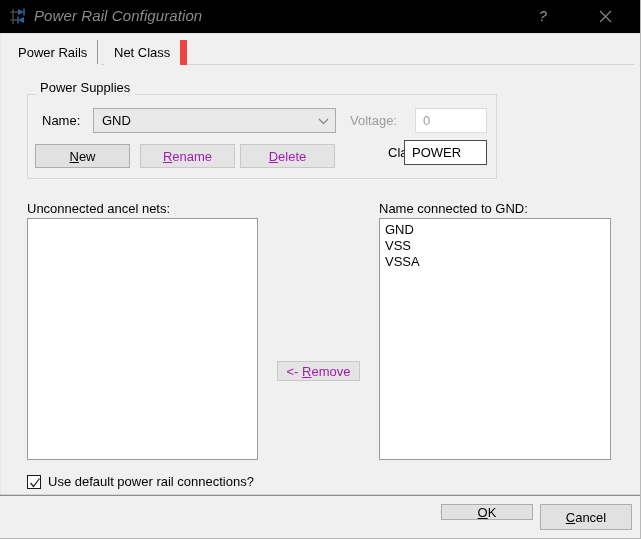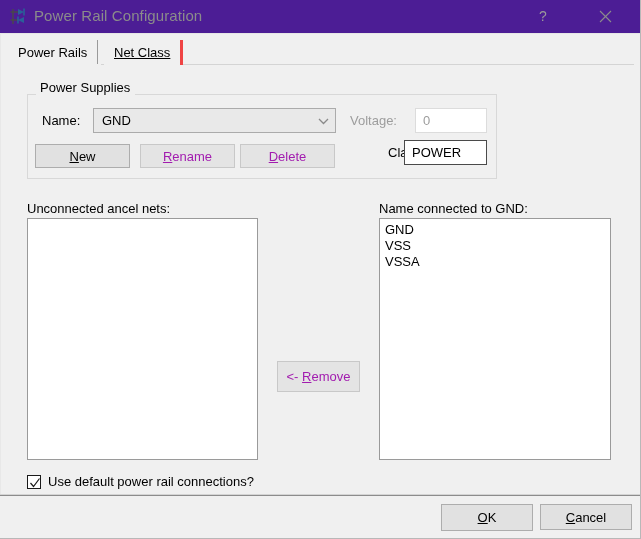--- a/index.html
+++ b/index.html
@@ -22,22 +22,23 @@
     border-right: 1px solid #b8b8b8;
     border-bottom: 1px solid #b8b8b8;
   }
 
   
   .titlebar {
     position: absolute;
     left: 0; top: 0;
     width: 641px;
     height: 33px;
-    background: #4c1d95;
+    background: #000000;
     border-bottom: 1px solid #e6e6e6;
+    font-style: italic;
   }
   .title-icon {
     position: absolute;
     left: 9px; top: 6px;
     width: 21px; height: 21px;
   }
   .title-text {
     position: absolute;
     left: 34px; top: 5px;
     font-size: 15px;
@@ -81,22 +82,21 @@
     white-space: nowrap;
   }
   .tab-sel {
     left: 0;
     padding: 0 10px;
     border-right: 1px solid #9a9a9a;
   }
   .tab-unsel {
     left: 96px;
     padding: 0 10px;
-    border-right: 3px solid #ef4444;
-    text-decoration: underline;
+    border-right: 7px solid #ef4444;
   }
   .tab-underline {
     position: absolute;
     left: 0;
     top: 24px;
     width: 626px;
     height: 1px;
     background: #d4d4d4;
   }
   .tab-sel-cover {
@@ -202,22 +202,22 @@
   }
   .btn-disabled {
     color: #a21caf;
     background: #e4e4e4;
     border-color: #c8c8c8;
   }
   .btn-new    { left: 35px;  top: 144px; width: 95px; height: 24px; }
   .btn-rename { left: 140px; top: 144px; width: 95px; height: 24px; }
   .btn-delete { left: 240px; top: 144px; width: 95px; height: 24px; }
   .btn-add    { left: 277px; top: 281px; width: 83px; height: 25px; }
-  .btn-remove { left: 277px; top: 361px; width: 83px; height: 31px; }
-  .btn-ok     { left: 441px; top: 504px; width: 92px; height: 27px; }
+  .btn-remove { left: 277px; top: 361px; width: 83px; height: 20px; }
+  .btn-ok     { left: 441px; top: 504px; width: 92px; height: 16px; }
   .btn-cancel { left: 540px; top: 504px; width: 92px; height: 26px; }
 
   u { text-decoration: underline; text-underline-offset: 1px; }
 
   
   .listlabel {
     position: absolute;
     font-size: 13px;
     color: #000;
     line-height: 16px;

